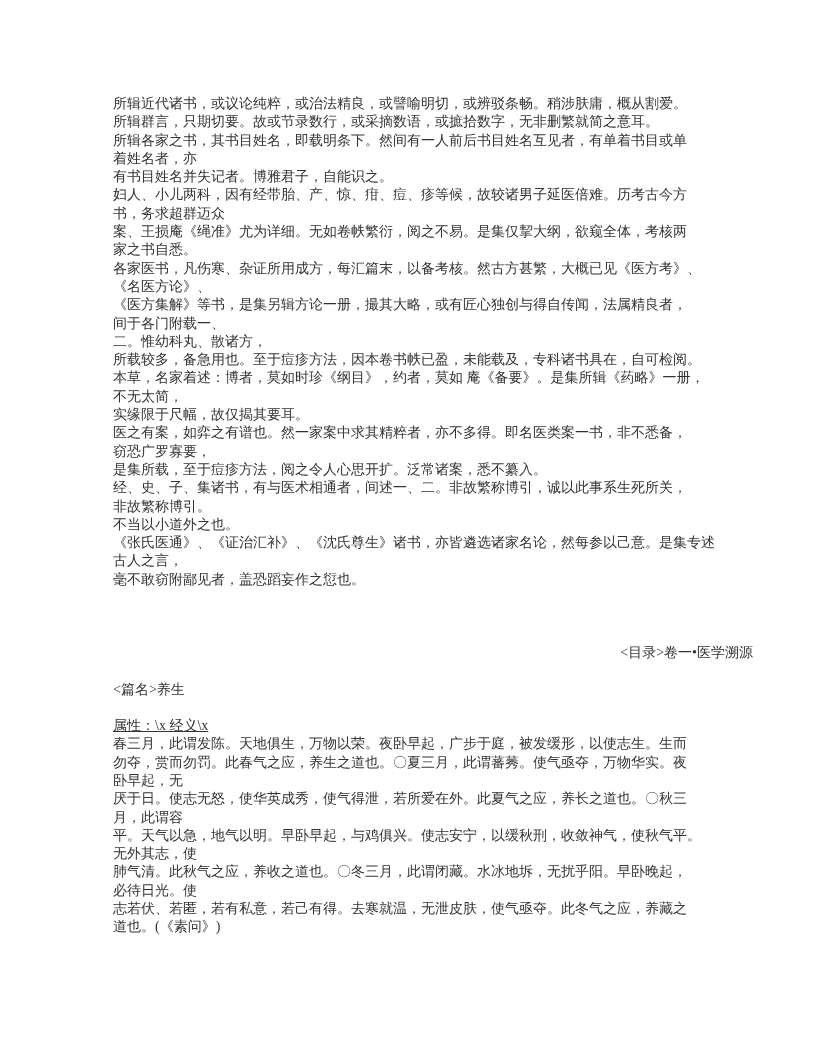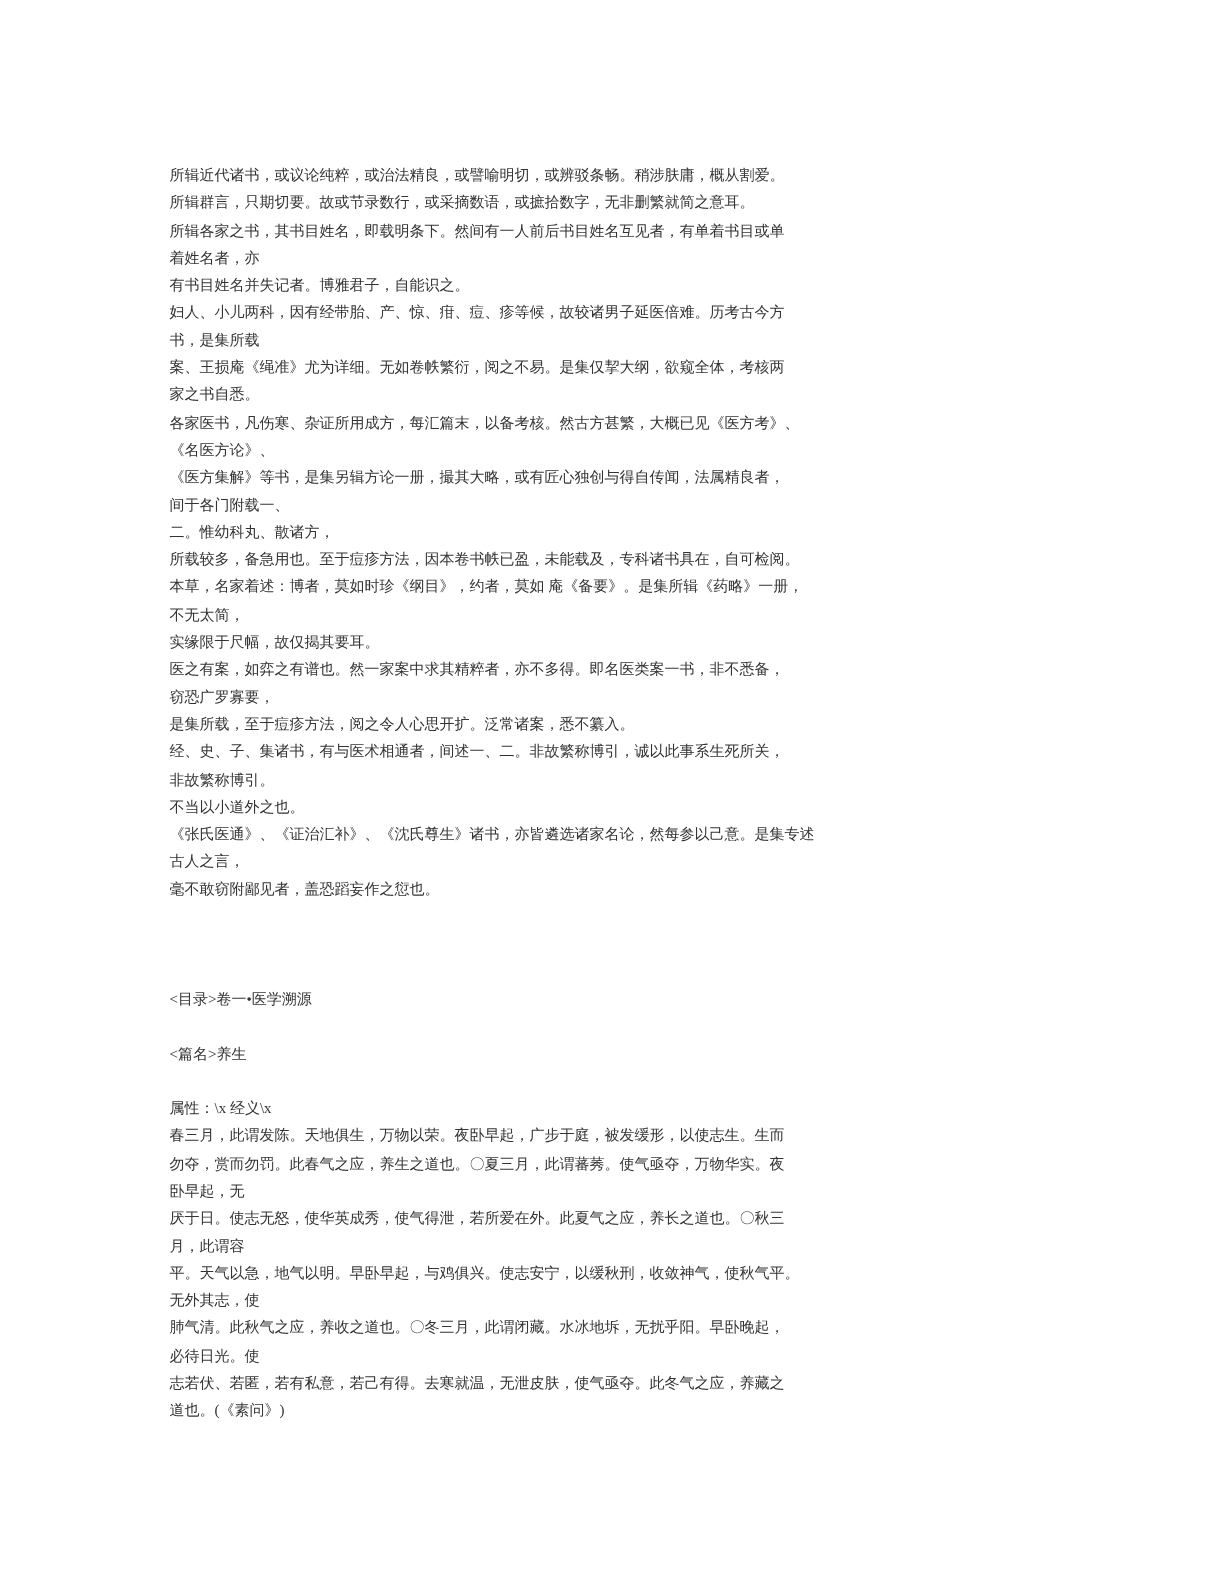--- a/index.html
+++ b/index.html
@@ -21,47 +21,46 @@
     width: 816px;
     height: 1056px;
     background: #ffffff;
   }
   .text-block {
     position: absolute;
     left: 113px;
     top: 95px;
     width: 640px;
     color: #333333;
-    font-size: 10px;
-    margin-top: 14px;
+    font-size: 14px;
   }
   .line {
     line-height: 18.3px;
     min-height: 18.3px;
     white-space: pre;
     letter-spacing: 0;
   }
-  .toc-heading    { margin-top: 54.9px; }  
+  .toc-heading    { margin-top: 54.9px; text-align: right; }  
   .chapter-heading{ margin-top: 18.3px; }  
-  .attribute-line { margin-top: 18.3px; }  
+  .attribute-line { margin-top: 18.3px; text-decoration: underline; }  
 </style>
 </head>
 <body>
 
 <div class="page">
   <div class="text-block">
 
     <div>
         <div class="line">所辑近代诸书，或议论纯粹，或治法精良，或譬喻明切，或辨驳条畅。稍涉肤庸，概从割爱。</div>
         <div class="line">所辑群言，只期切要。故或节录数行，或采摘数语，或摭拾数字，无非删繁就简之意耳。</div>
         <div class="line">所辑各家之书，其书目姓名，即载明条下。然间有一人前后书目姓名互见者，有单着书目或单</div>
         <div class="line">着姓名者，亦</div>
         <div class="line">有书目姓名并失记者。博雅君子，自能识之。</div>
         <div class="line">妇人、小儿两科，因有经带胎、产、惊、疳、痘、疹等候，故较诸男子延医倍难。历考古今方</div>
-        <div class="line">书，是集所载</div>
+        <div class="line">书，务求超群迈众</div>
         <div class="line">案、王损庵《绳准》尤为详细。无如卷帙繁衍，阅之不易。是集仅挈大纲，欲窥全体，考核两</div>
         <div class="line">家之书自悉。</div>
         <div class="line">各家医书，凡伤寒、杂证所用成方，每汇篇末，以备考核。然古方甚繁，大概已见《医方考》、</div>
         <div class="line">《名医方论》、</div>
         <div class="line">《医方集解》等书，是集另辑方论一册，撮其大略，或有匠心独创与得自传闻，法属精良者，</div>
         <div class="line">间于各门附载一、</div>
         <div class="line">二。惟幼科丸、散诸方，</div>
         <div class="line">所载较多，备急用也。至于痘疹方法，因本卷书帙已盈，未能载及，专科诸书具在，自可检阅。</div>
         <div class="line">本草，名家着述：博者，莫如时珍《纲目》，约者，莫如 庵《备要》。是集所辑《药略》一册，</div>
         <div class="line">不无太简，</div>

